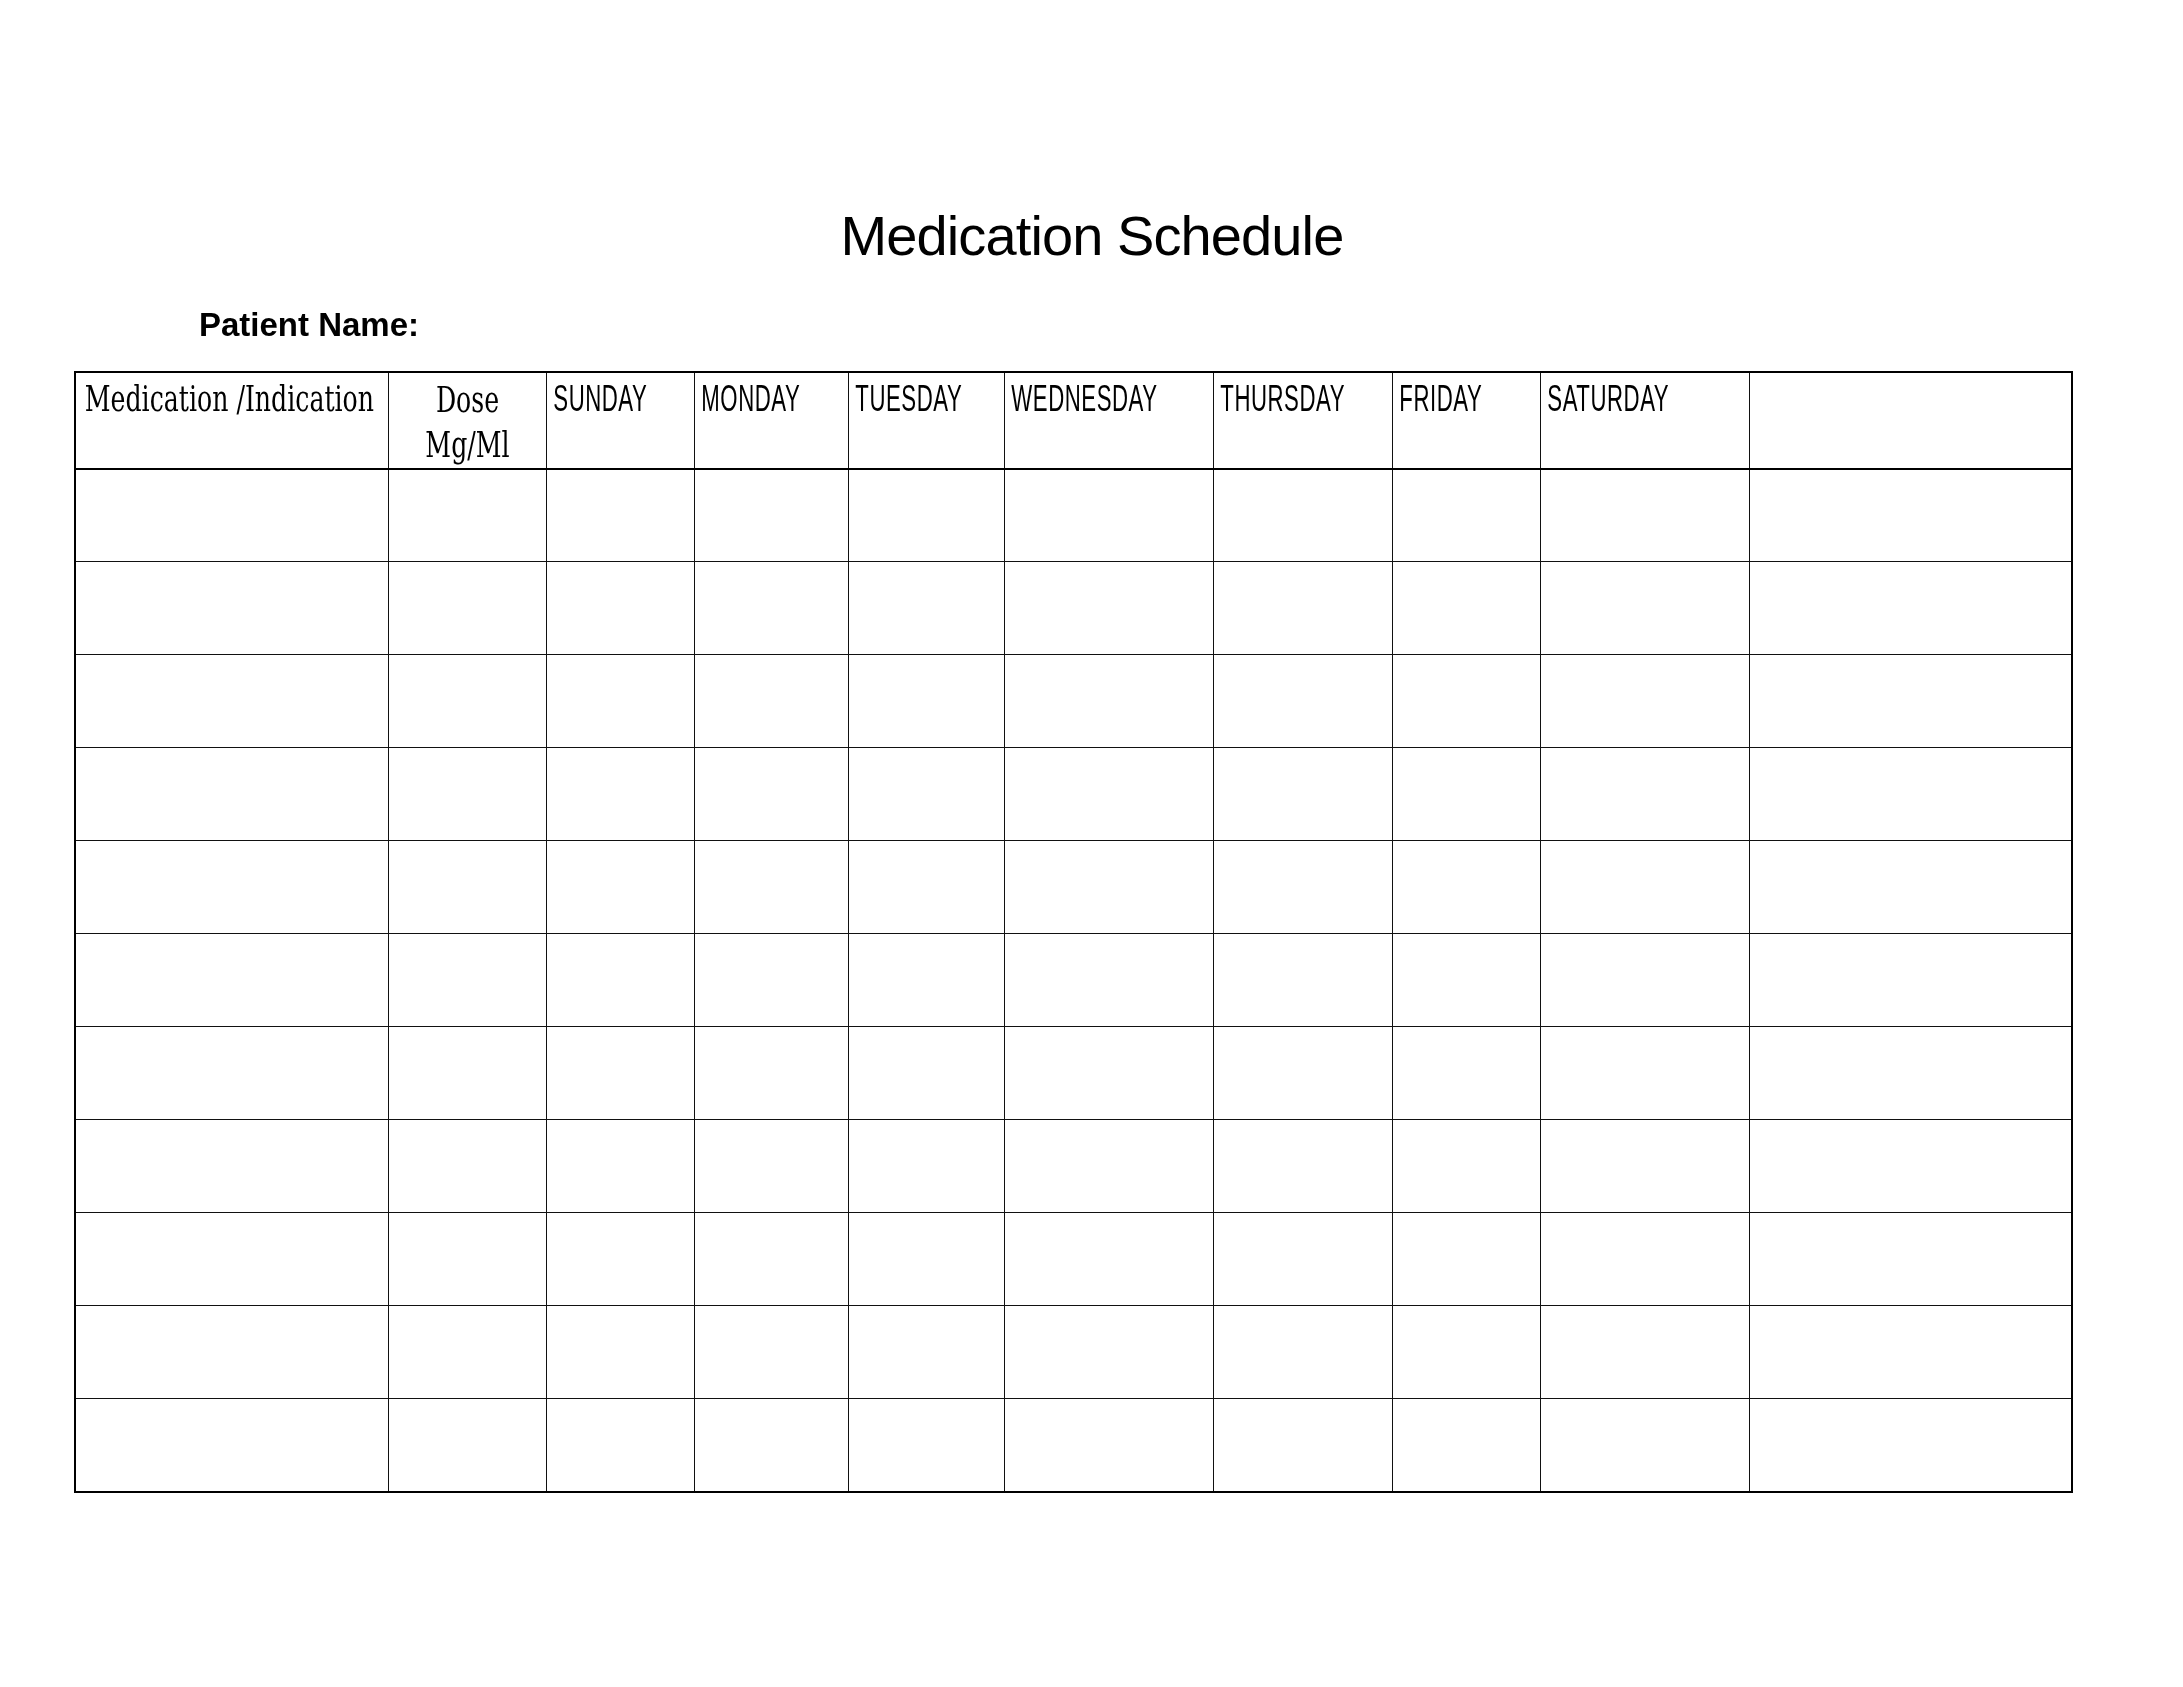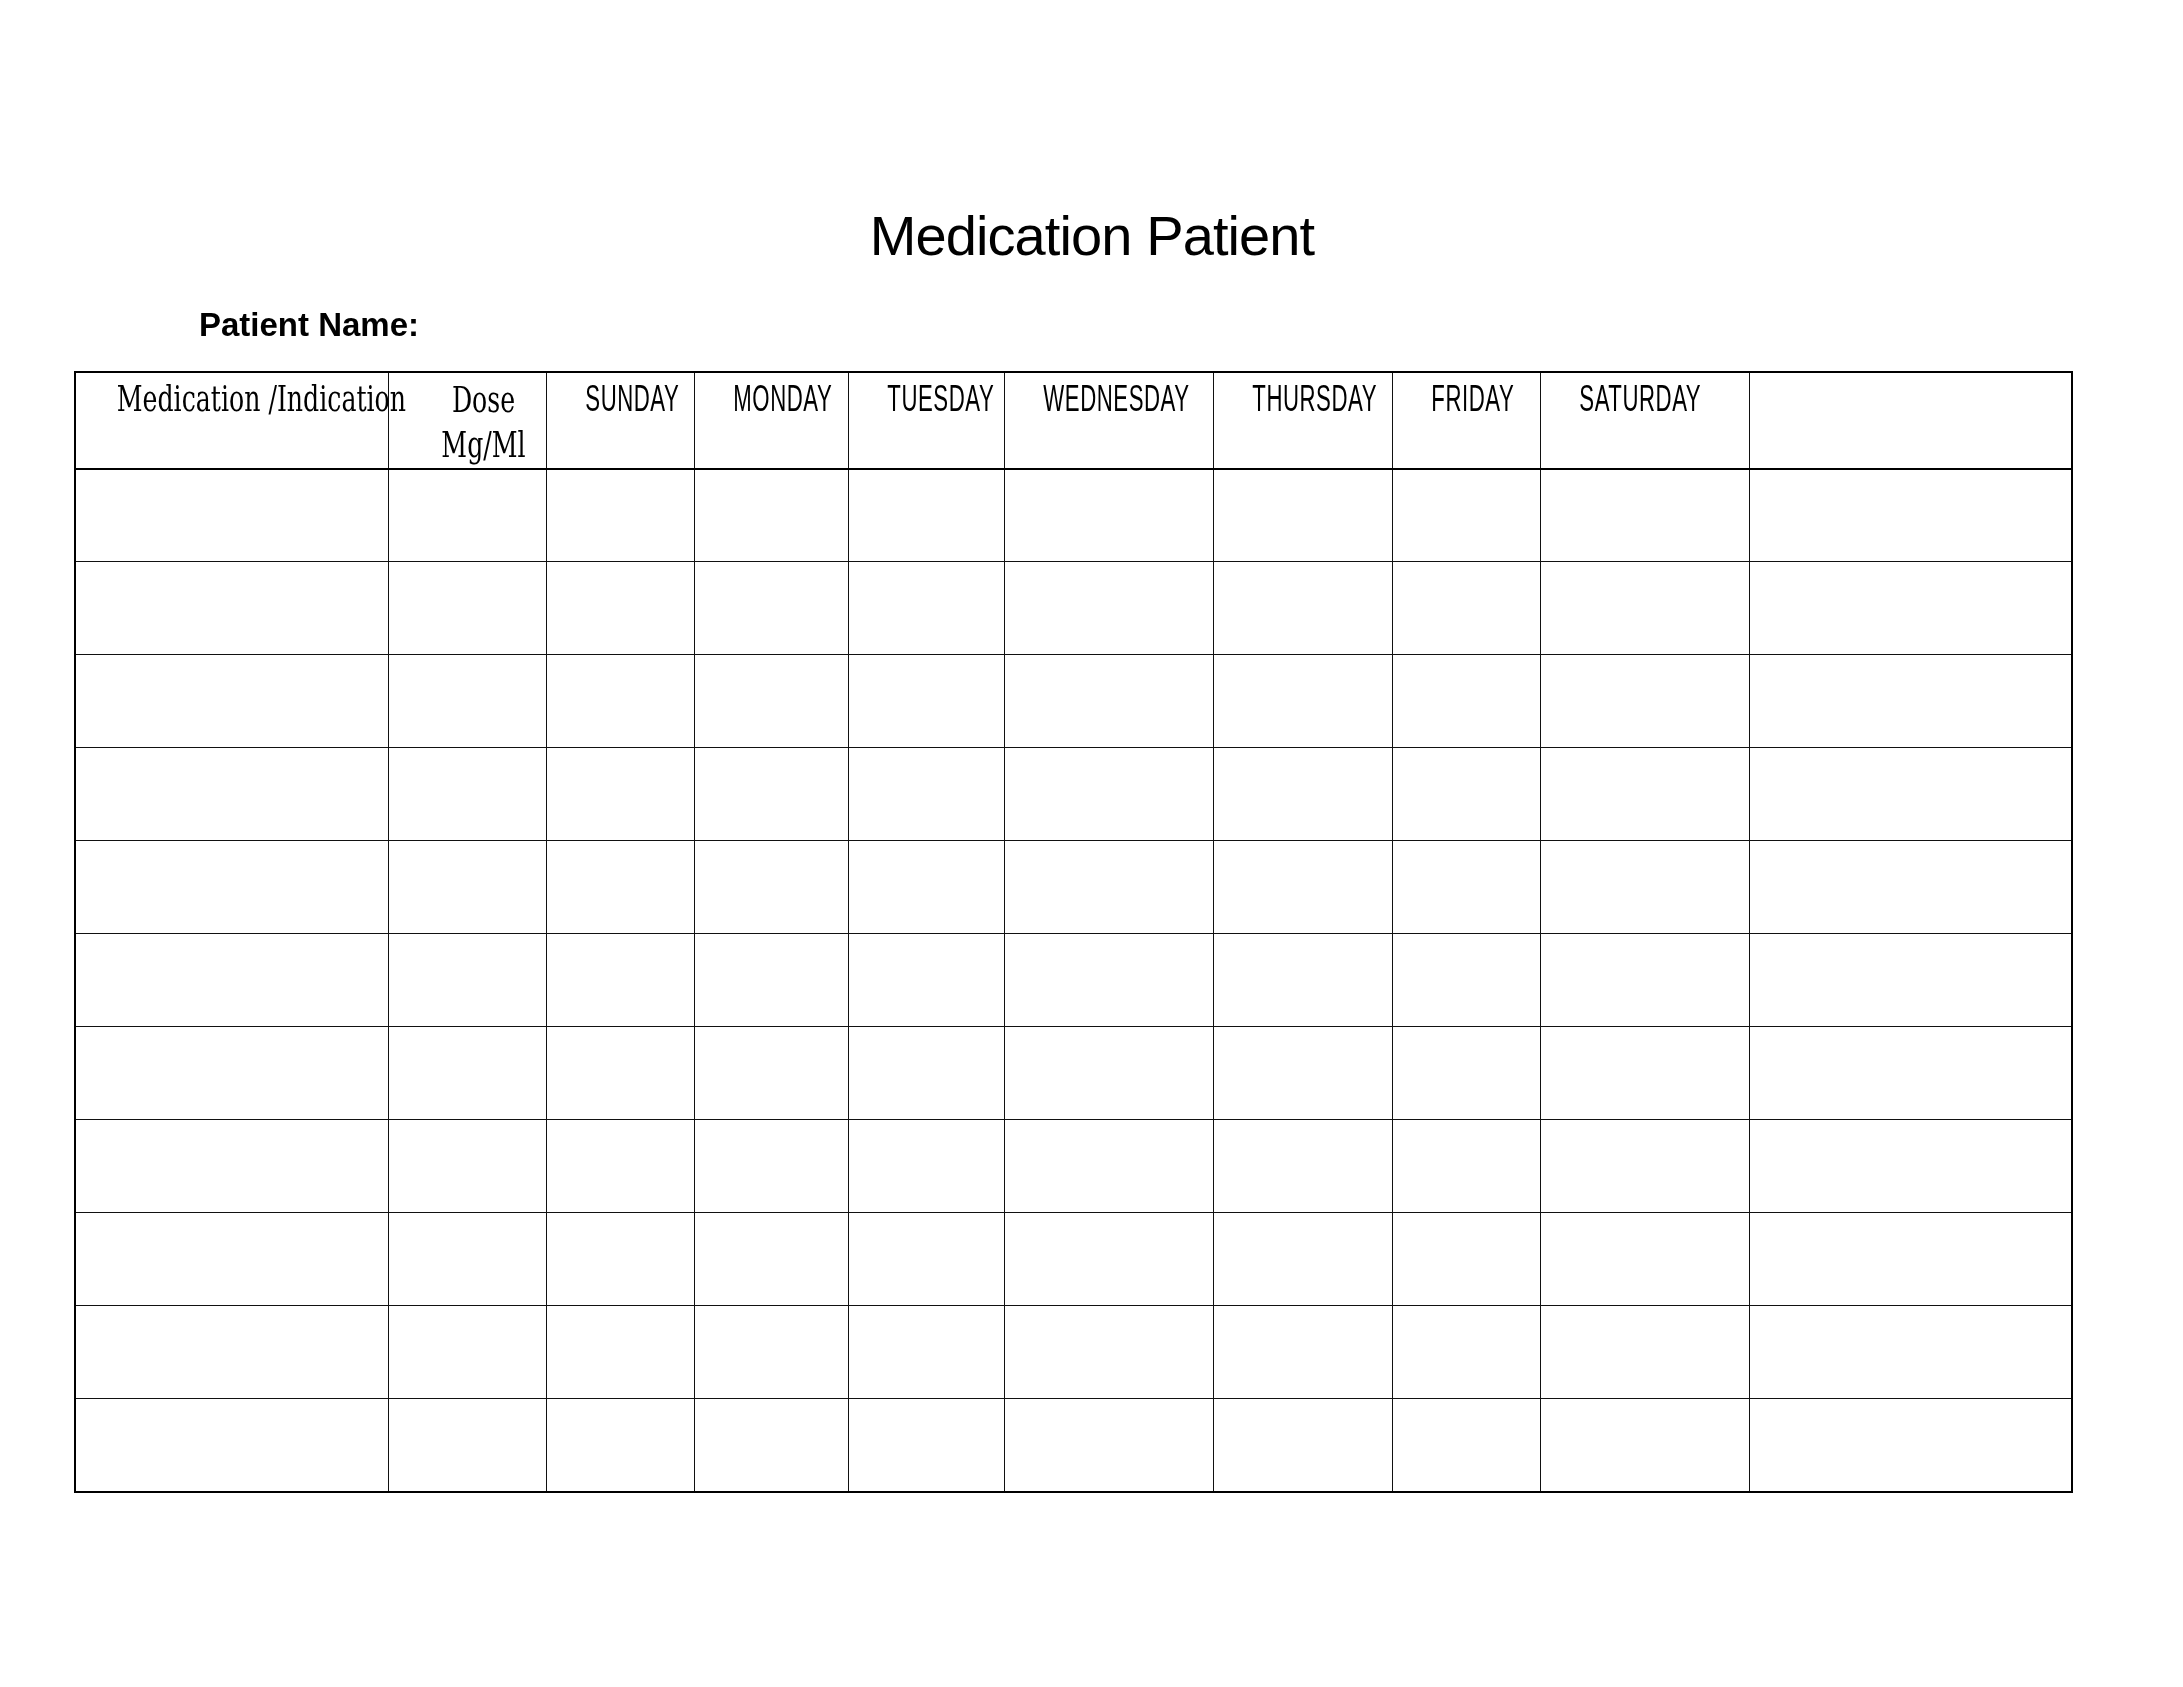--- a/index.html
+++ b/index.html
@@ -37,21 +37,21 @@
     border-collapse: collapse;
     table-layout: fixed;
     border: 2.6px solid #000000;
   }
   table.schedule th, table.schedule td {
     border: 1.7px solid #111111;
     vertical-align: top;
     padding: 0;
     background: #ffffff;
   }
-  table.schedule thead th { border-bottom: 2.6px solid #000000; height: 86px; padding-left: 32px; }
+  table.schedule thead th { border-bottom: 2.6px solid #000000; height: 86px; }
   table.schedule tbody td { height: 93px; }
 
   .serif-left {
     display: inline-block;
     font-family: "DejaVu Serif", serif;
     font-size: 35px;
     font-weight: 400;
     white-space: nowrap;
     transform: scaleX(0.72);
     transform-origin: 0 0;
@@ -79,21 +79,21 @@
     white-space: nowrap;
     transform: scaleX(0.60);
     transform-origin: 0 0;
     padding: 7px 0 0 10.5px;
     line-height: 1;
   }
 </style>
 </head>
 <body>
 
-<div class="page-title">Medication Patient</div>
+<div class="page-title">Medication Schedule</div>
 
 <div class="patient-label">Patient Name:</div>
 
 <table class="schedule">
   <colgroup>
     <col style="width:313px">
     <col style="width:158px">
     <col style="width:148px">
     <col style="width:154px">
     <col style="width:156px">

